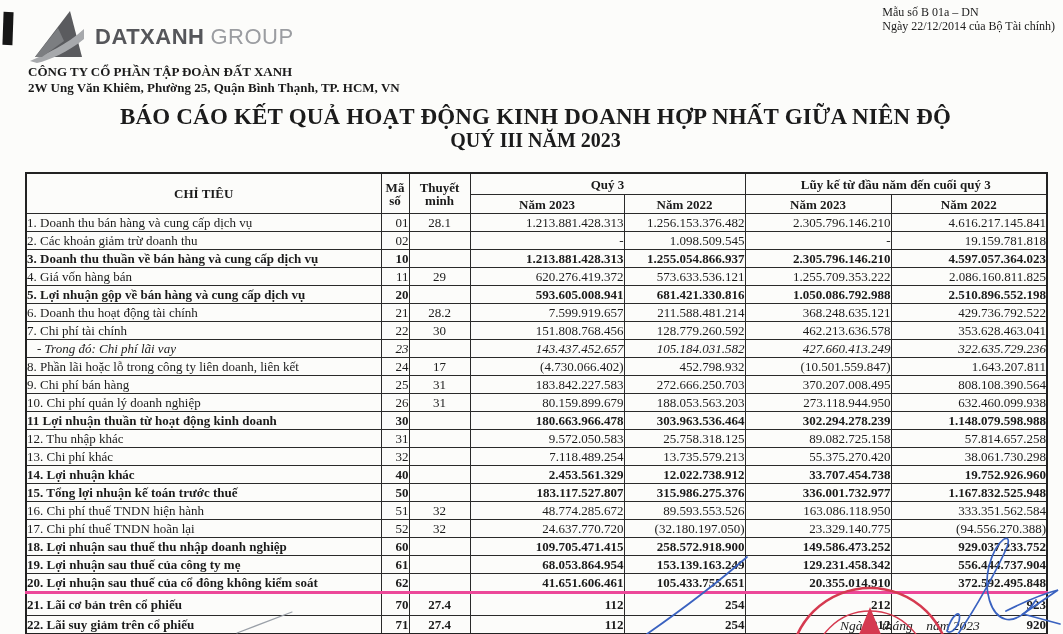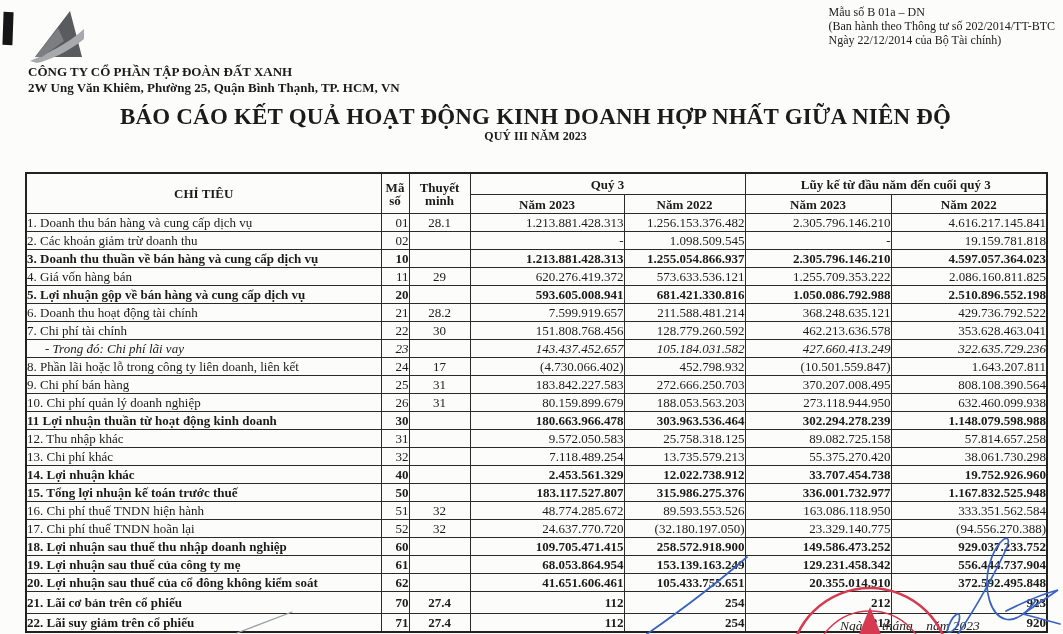--- a/index.html
+++ b/index.html
@@ -13,42 +13,42 @@
   .logo-wrap{position:absolute;left:28px;top:6px;width:420px;height:58px;}
   .logo-svg{position:absolute;left:0;top:2px;}
   .brand-line{position:absolute;left:67px;top:18px;font-family:"Liberation Sans","DejaVu Sans",sans-serif;font-size:22px;letter-spacing:.5px;white-space:nowrap;}
   .brand-main{font-weight:700;color:#55565a;}
   .brand-suffix{font-weight:400;color:#9b9da1;margin-left:6px;}
   .company-name{position:absolute;left:28px;top:64px;font-weight:700;font-size:13px;white-space:nowrap;}
   .company-address{position:absolute;left:28px;top:80px;font-weight:700;font-size:13px;white-space:nowrap;}
   .form-block{position:absolute;right:8px;top:5px;text-align:left;font-size:12px;line-height:14px;white-space:nowrap;}
   
   .doc-title{position:absolute;left:25px;top:104px;width:1021px;text-align:center;font-weight:700;font-size:23px;letter-spacing:.2px;}
-  .doc-subtitle{position:absolute;left:25px;top:129px;width:1021px;text-align:center;font-weight:700;font-size:12px;}
+  .doc-subtitle{position:absolute;left:25px;top:129px;width:1021px;text-align:center;font-weight:700;font-size:20px;}
   
   table.fin{position:absolute;left:25px;top:172px;width:1021px;border-collapse:collapse;table-layout:fixed;
     font-size:13px;border:2px solid #222;}
   table.fin th, table.fin td{border:1px solid #2a2a2a;padding:0;vertical-align:middle;overflow:hidden;white-space:nowrap;}
   thead th{font-weight:700;text-align:center;line-height:15px;}
   thead tr.h1 th{height:20px;}
   thead tr.h2 th{height:18px;}
   th.two-line{line-height:13px;}
   tbody td{height:17px;line-height:16px;border-top:none;border-bottom:none;}
   td.td-label{text-align:left;padding-left:4px;}
   td.td-code{text-align:right;}
   td.td-note{text-align:center;}
   td.td-num{text-align:right;}
   td.n1{padding-right:11px;margin-left:36px;}
   td.n2{padding-right:8px;}
   td.n3{padding-right:9px;}
   td.n4{padding-right:15px;margin-left:8px;}
   tr.bold td{font-weight:700;}
   tr.italic td{font-style:italic;}
-  tr.italic td.td-label{padding-left:18px;}
-  tr.sep td{border-top:1px solid #ec4899;height:21px;}
+  tr.italic td.td-label{padding-left:10px;}
+  tr.sep td{border-top:3px solid #ec4899;height:21px;}
   
   .date-line{position:absolute;left:840px;top:618px;font-style:italic;font-size:13.5px;white-space:pre;color:#222;}
   .stamp-wrap{position:absolute;left:768px;top:573px;width:204px;height:61px;overflow:hidden;pointer-events:none;}
   .sig-overlay{position:absolute;left:0;top:0;width:1063px;height:634px;pointer-events:none;}
   .sig-path{fill:none;stroke:var(--sig-blue,#3a62c0);stroke-width:1.7;stroke-linecap:round;}
   .pencil-path{fill:none;stroke:#9aa0a8;stroke-width:1.2;stroke-linecap:round;}
   .stamp-stroke{fill:none;stroke:var(--stamp-red,#d53a50);}
   .stamp-fill{fill:var(--stamp-red,#d53a50);}
   .stamp-text{fill:var(--stamp-red,#d53a50);font-family:"Liberation Sans","DejaVu Sans",sans-serif;font-size:11.5px;font-weight:700;letter-spacing:1.5px;}
 </style>
@@ -56,27 +56,29 @@
 <body>
 
 <div class="scan-mark"></div>
 
 <div class="logo-wrap">
   <svg class="logo-svg" width="66" height="58" viewBox="0 0 66 58">
     <polygon points="7,49 42,3 54,49" fill="#5a5b5e"></polygon>
     <path d="M2,53 C20,45 38,37 56,21 L56,31 C40,44 22,52 9,55 Z" fill="#a7a9ac"></path>
     <path d="M7,49 L30,20 L36,33 L14,49 Z" fill="#7c7e81"></path>
   </svg>
+  <div class="brand-line">
+    <span class="brand-main">DATXANH</span><span class="brand-suffix">GROUP</span>
+  </div>
 </div>
 <div class="company-name">CÔNG TY CỔ PHẦN TẬP ĐOÀN ĐẤT XANH</div>
 <div class="company-address">2W Ung Văn Khiêm, Phường 25, Quận Bình Thạnh, TP. HCM, VN</div>
 
 <div class="form-block">
   <div>Mẫu số B 01a – DN</div>
-  <div>(Ban hành theo Thông tư số 202/2014/TT-BTC</div>
   <div>Ngày 22/12/2014 của Bộ Tài chính)</div>
 </div>
 
 <div class="doc-title">BÁO CÁO KẾT QUẢ HOẠT ĐỘNG KINH DOANH HỢP NHẤT GIỮA NIÊN ĐỘ</div>
 <div class="doc-subtitle">QUÝ III NĂM 2023</div>
 
 <table class="fin">
   <colgroup>
     <col style="width:355px">
       <col style="width:28px">

